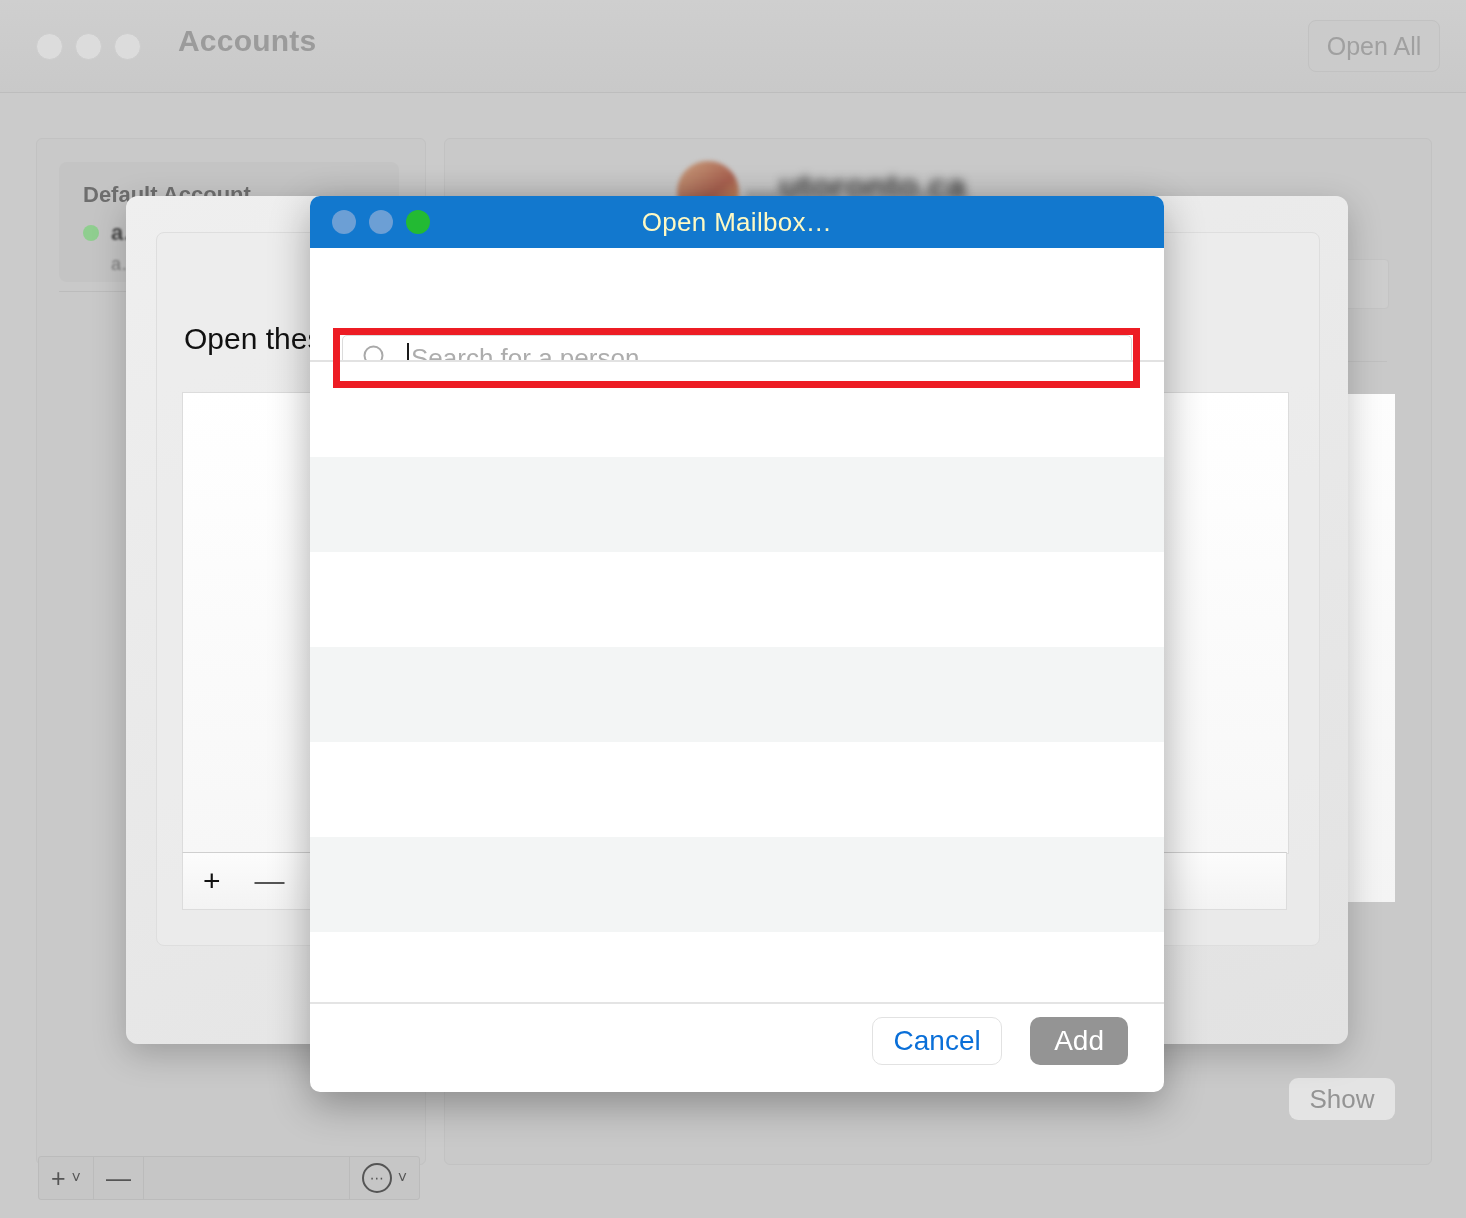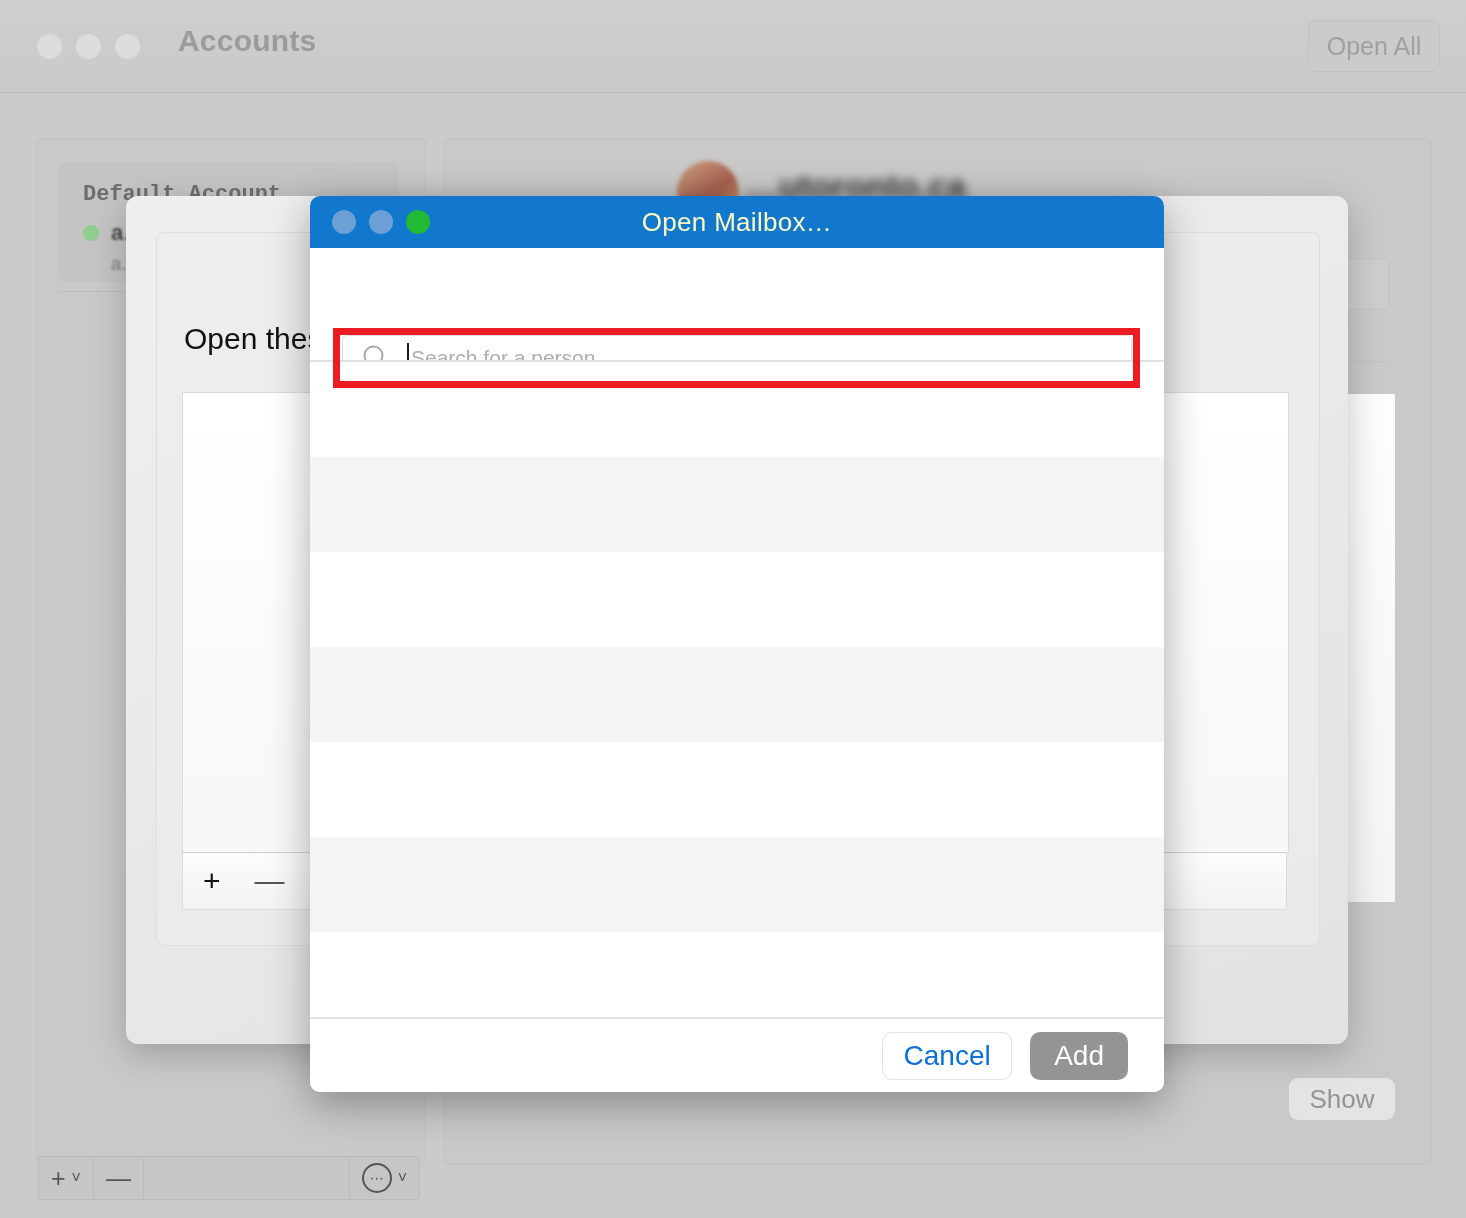--- a/index.html
+++ b/index.html
@@ -90,21 +90,20 @@
     width: 340px; height: 120px;
     background: #c4c4c4;
     border-radius: 8px;
   }
   .account-card-title {
     position: absolute;
     left: 24px; top: 20px;
     font-size: 22px;
     font-weight: bold;
     color: #6e6e6e;
-    font-family: Liberation Mono, monospace;
   }
   .account-row {
     position: absolute;
     left: 24px; top: 58px;
     display: flex;
     align-items: center;
     gap: 12px;
   }
   .status-dot {
     width: 16px; height: 16px;
@@ -351,48 +350,48 @@
     flex: 0 0 auto;
     margin-right: 16px;
   }
   .search-caret {
     width: 2px;
     height: 30px;
     background: #1a1a1a;
     margin-right: 2px;
   }
   .search-placeholder {
-    font-size: 21px;
+    font-size: 26px;
     color: #adadad;
   }
 
   .dialog-list {
     position: absolute;
     left: 0; top: 164px;
     width: 854px; height: 836px;
     border-top: 2px solid #e2e2e2;
   }
   .list-row {
     height: 95px;
     background: #ffffff;
   }
   .list-row.alt {
     background: #f3f5f5;
   }
 
   .dialog-footer {
     position: absolute;
-    left: 0; bottom: 0;
+    left: 0; bottom: 15px;
     width: 854px; height: 75px;
     background: #ffffff;
     border-top: 2px solid #e4e4e4;
     display: flex;
     align-items: center;
     justify-content: flex-end;
-    gap: 18px;
+    gap: 28px;
     padding-right: 36px;
     box-sizing: border-box;
   }
   .btn-cancel {
     min-width: 130px;
     height: 48px;
     border: 1px solid #e2e2e2;
     border-radius: 10px;
     background: #ffffff;
     color: #0a6fd8;

